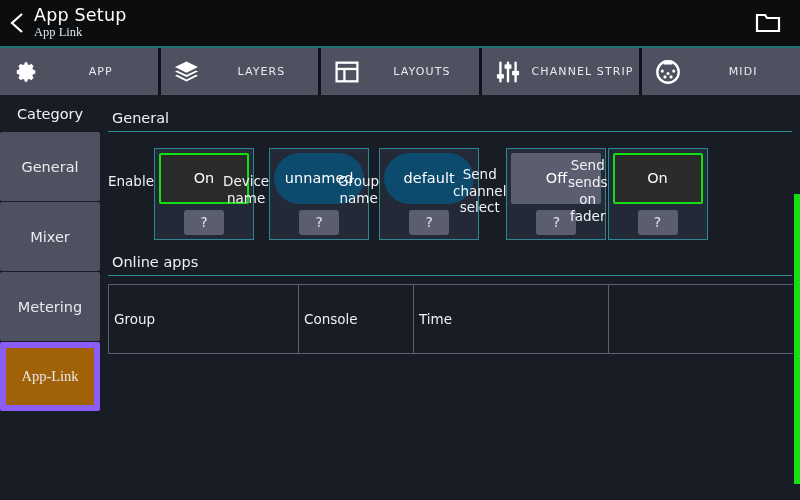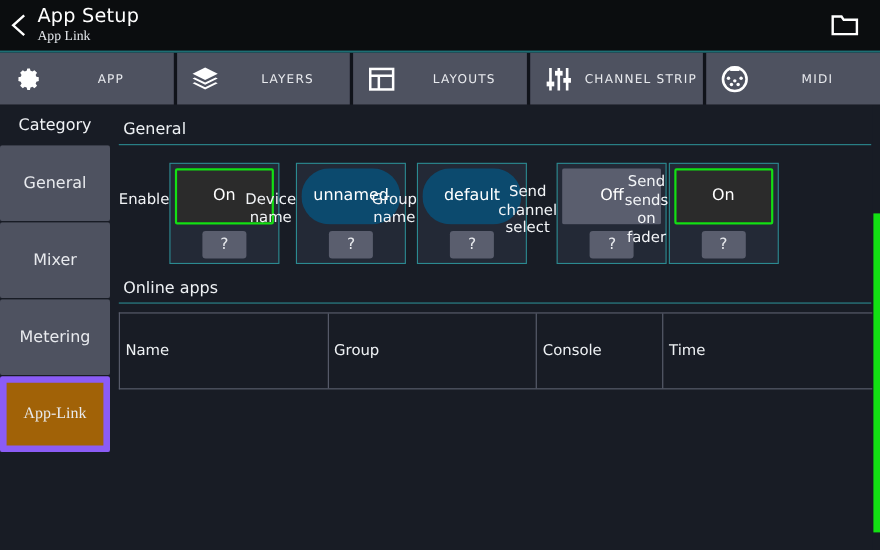--- a/index.html
+++ b/index.html
@@ -362,21 +362,20 @@
           <div class="control-help">?</div>
         </div>
       </div>
 
     </div>
 
     <div class="section-title">Online apps</div>
     <div class="section-rule"></div>
 
     <div class="table">
-      <div class="table-col c0">Name</div>
       <div class="table-col c1">Group</div>
       <div class="table-col c2">Console</div>
       <div class="table-col c3">Time</div>
     </div>
 
   </div>
 
   <div class="scrollbar-track">
     <div class="scrollbar-thumb"></div>
   </div>

